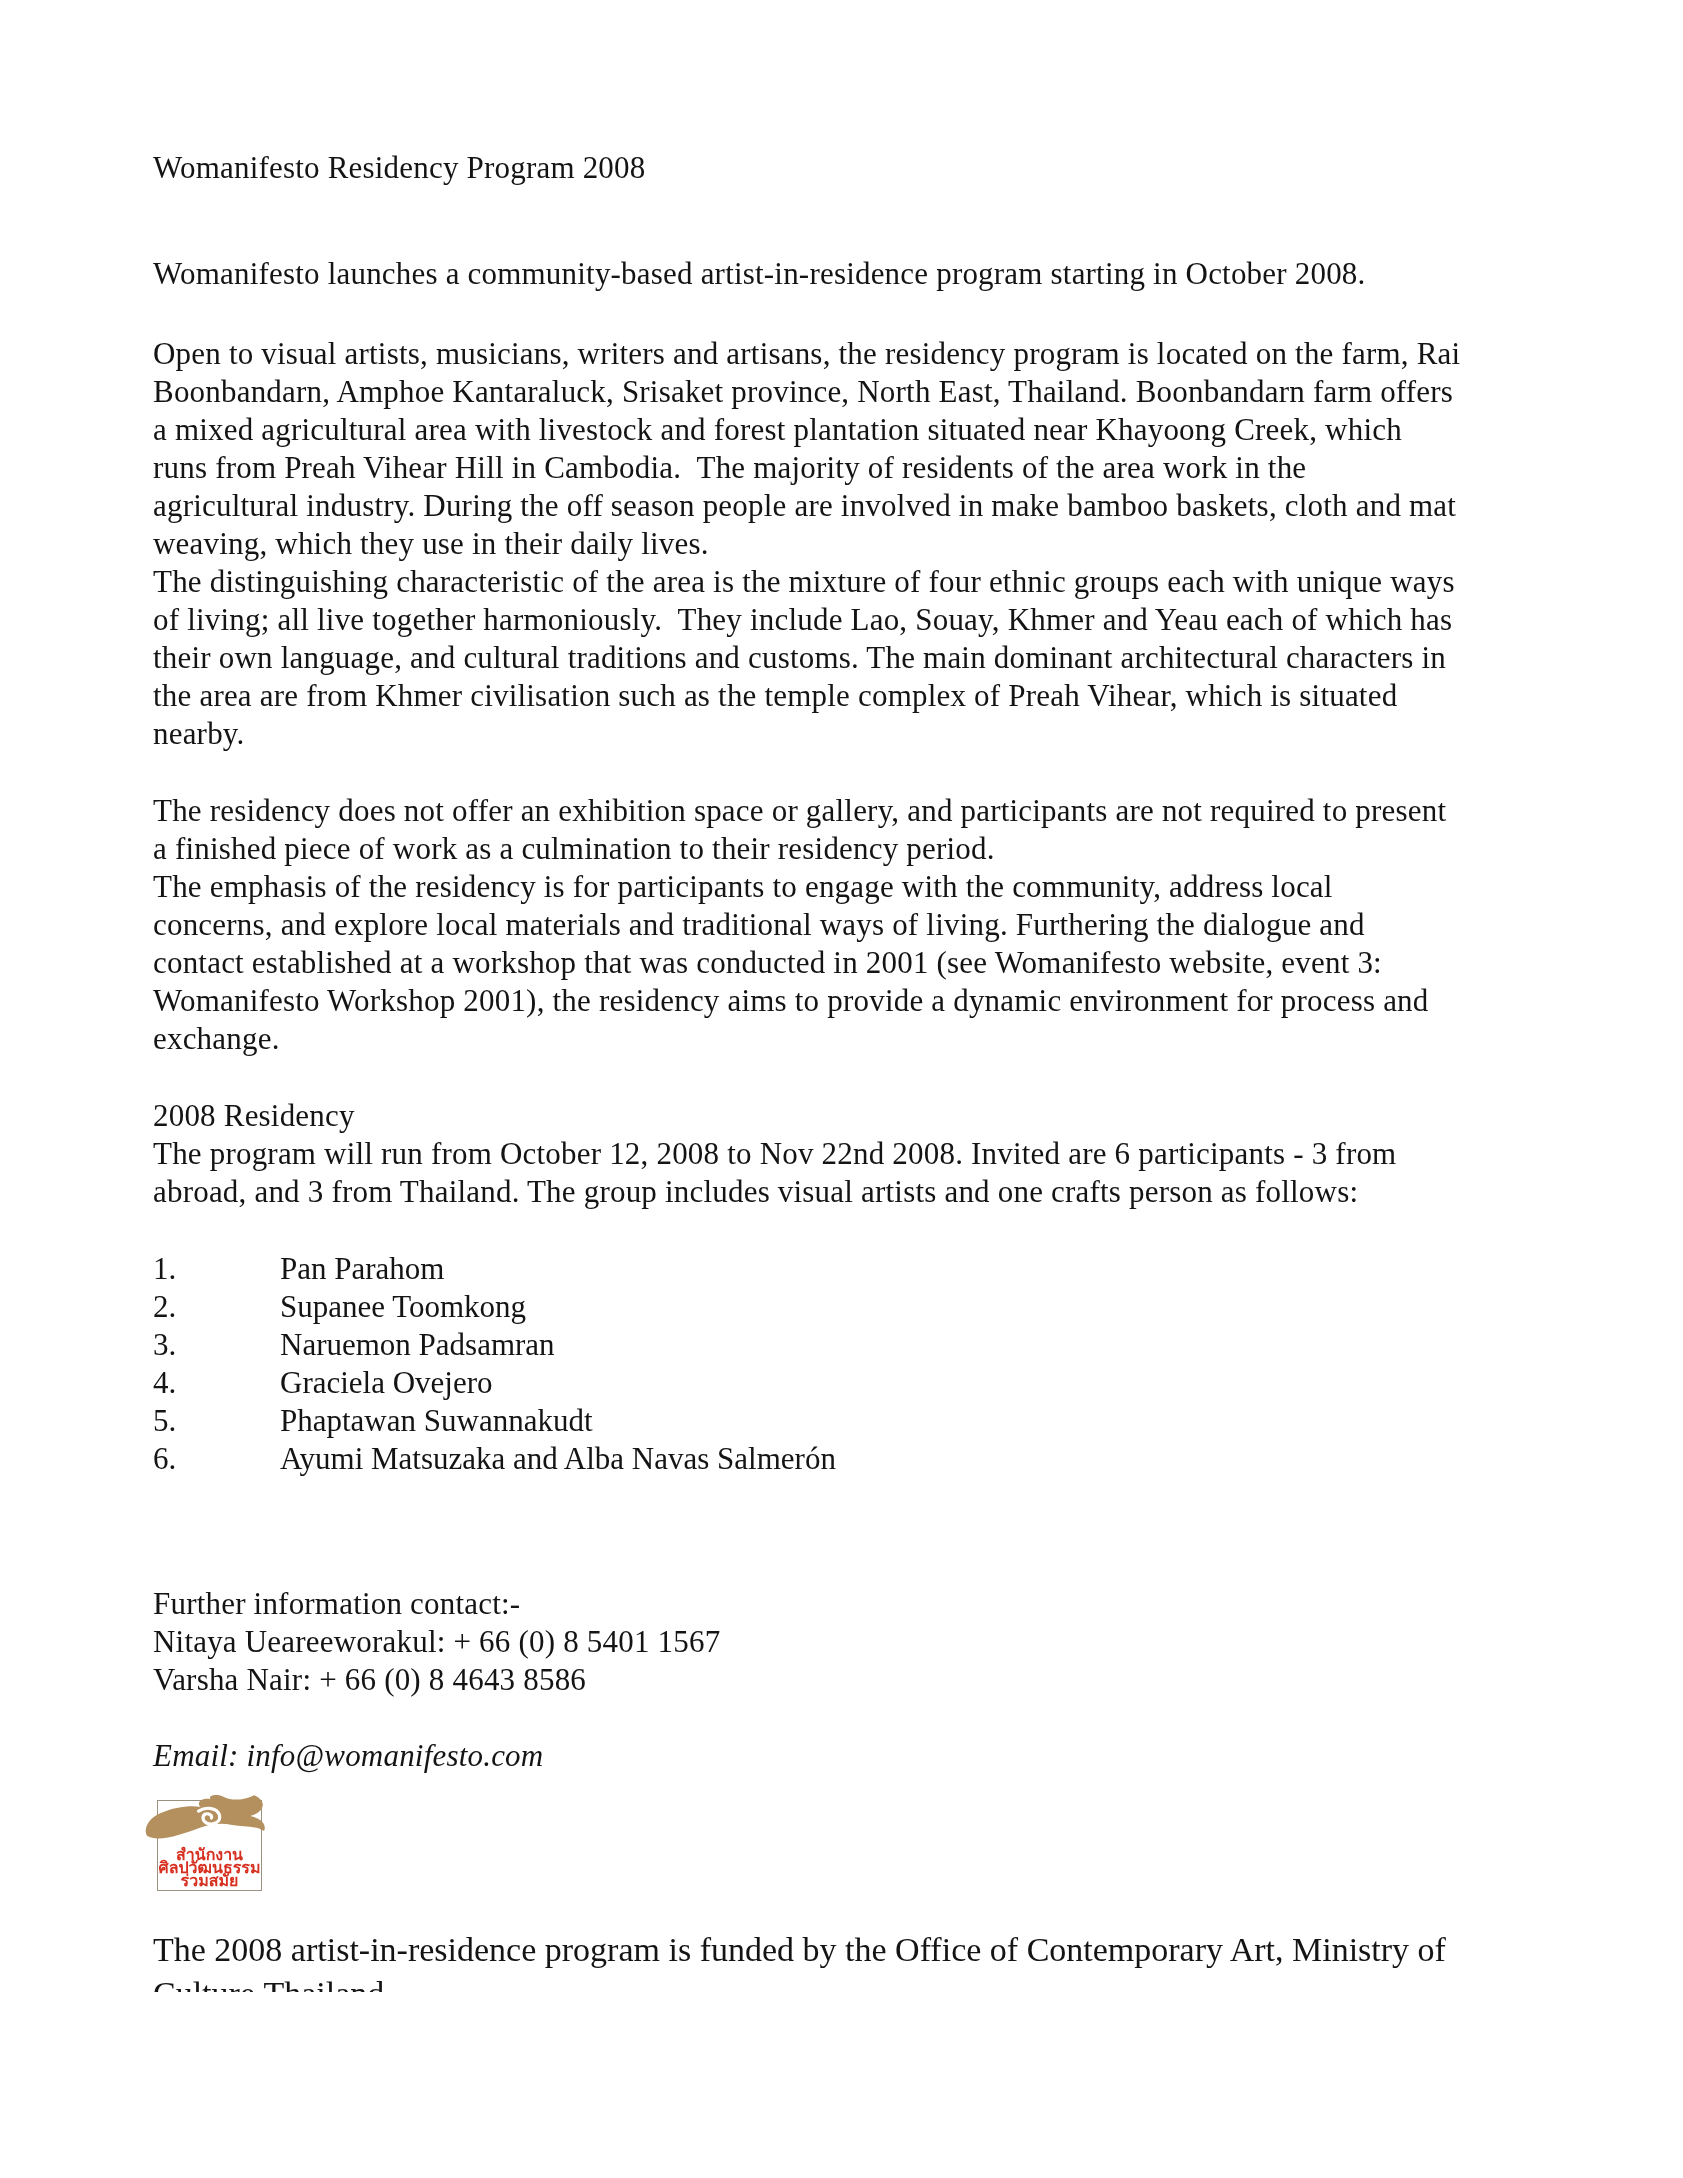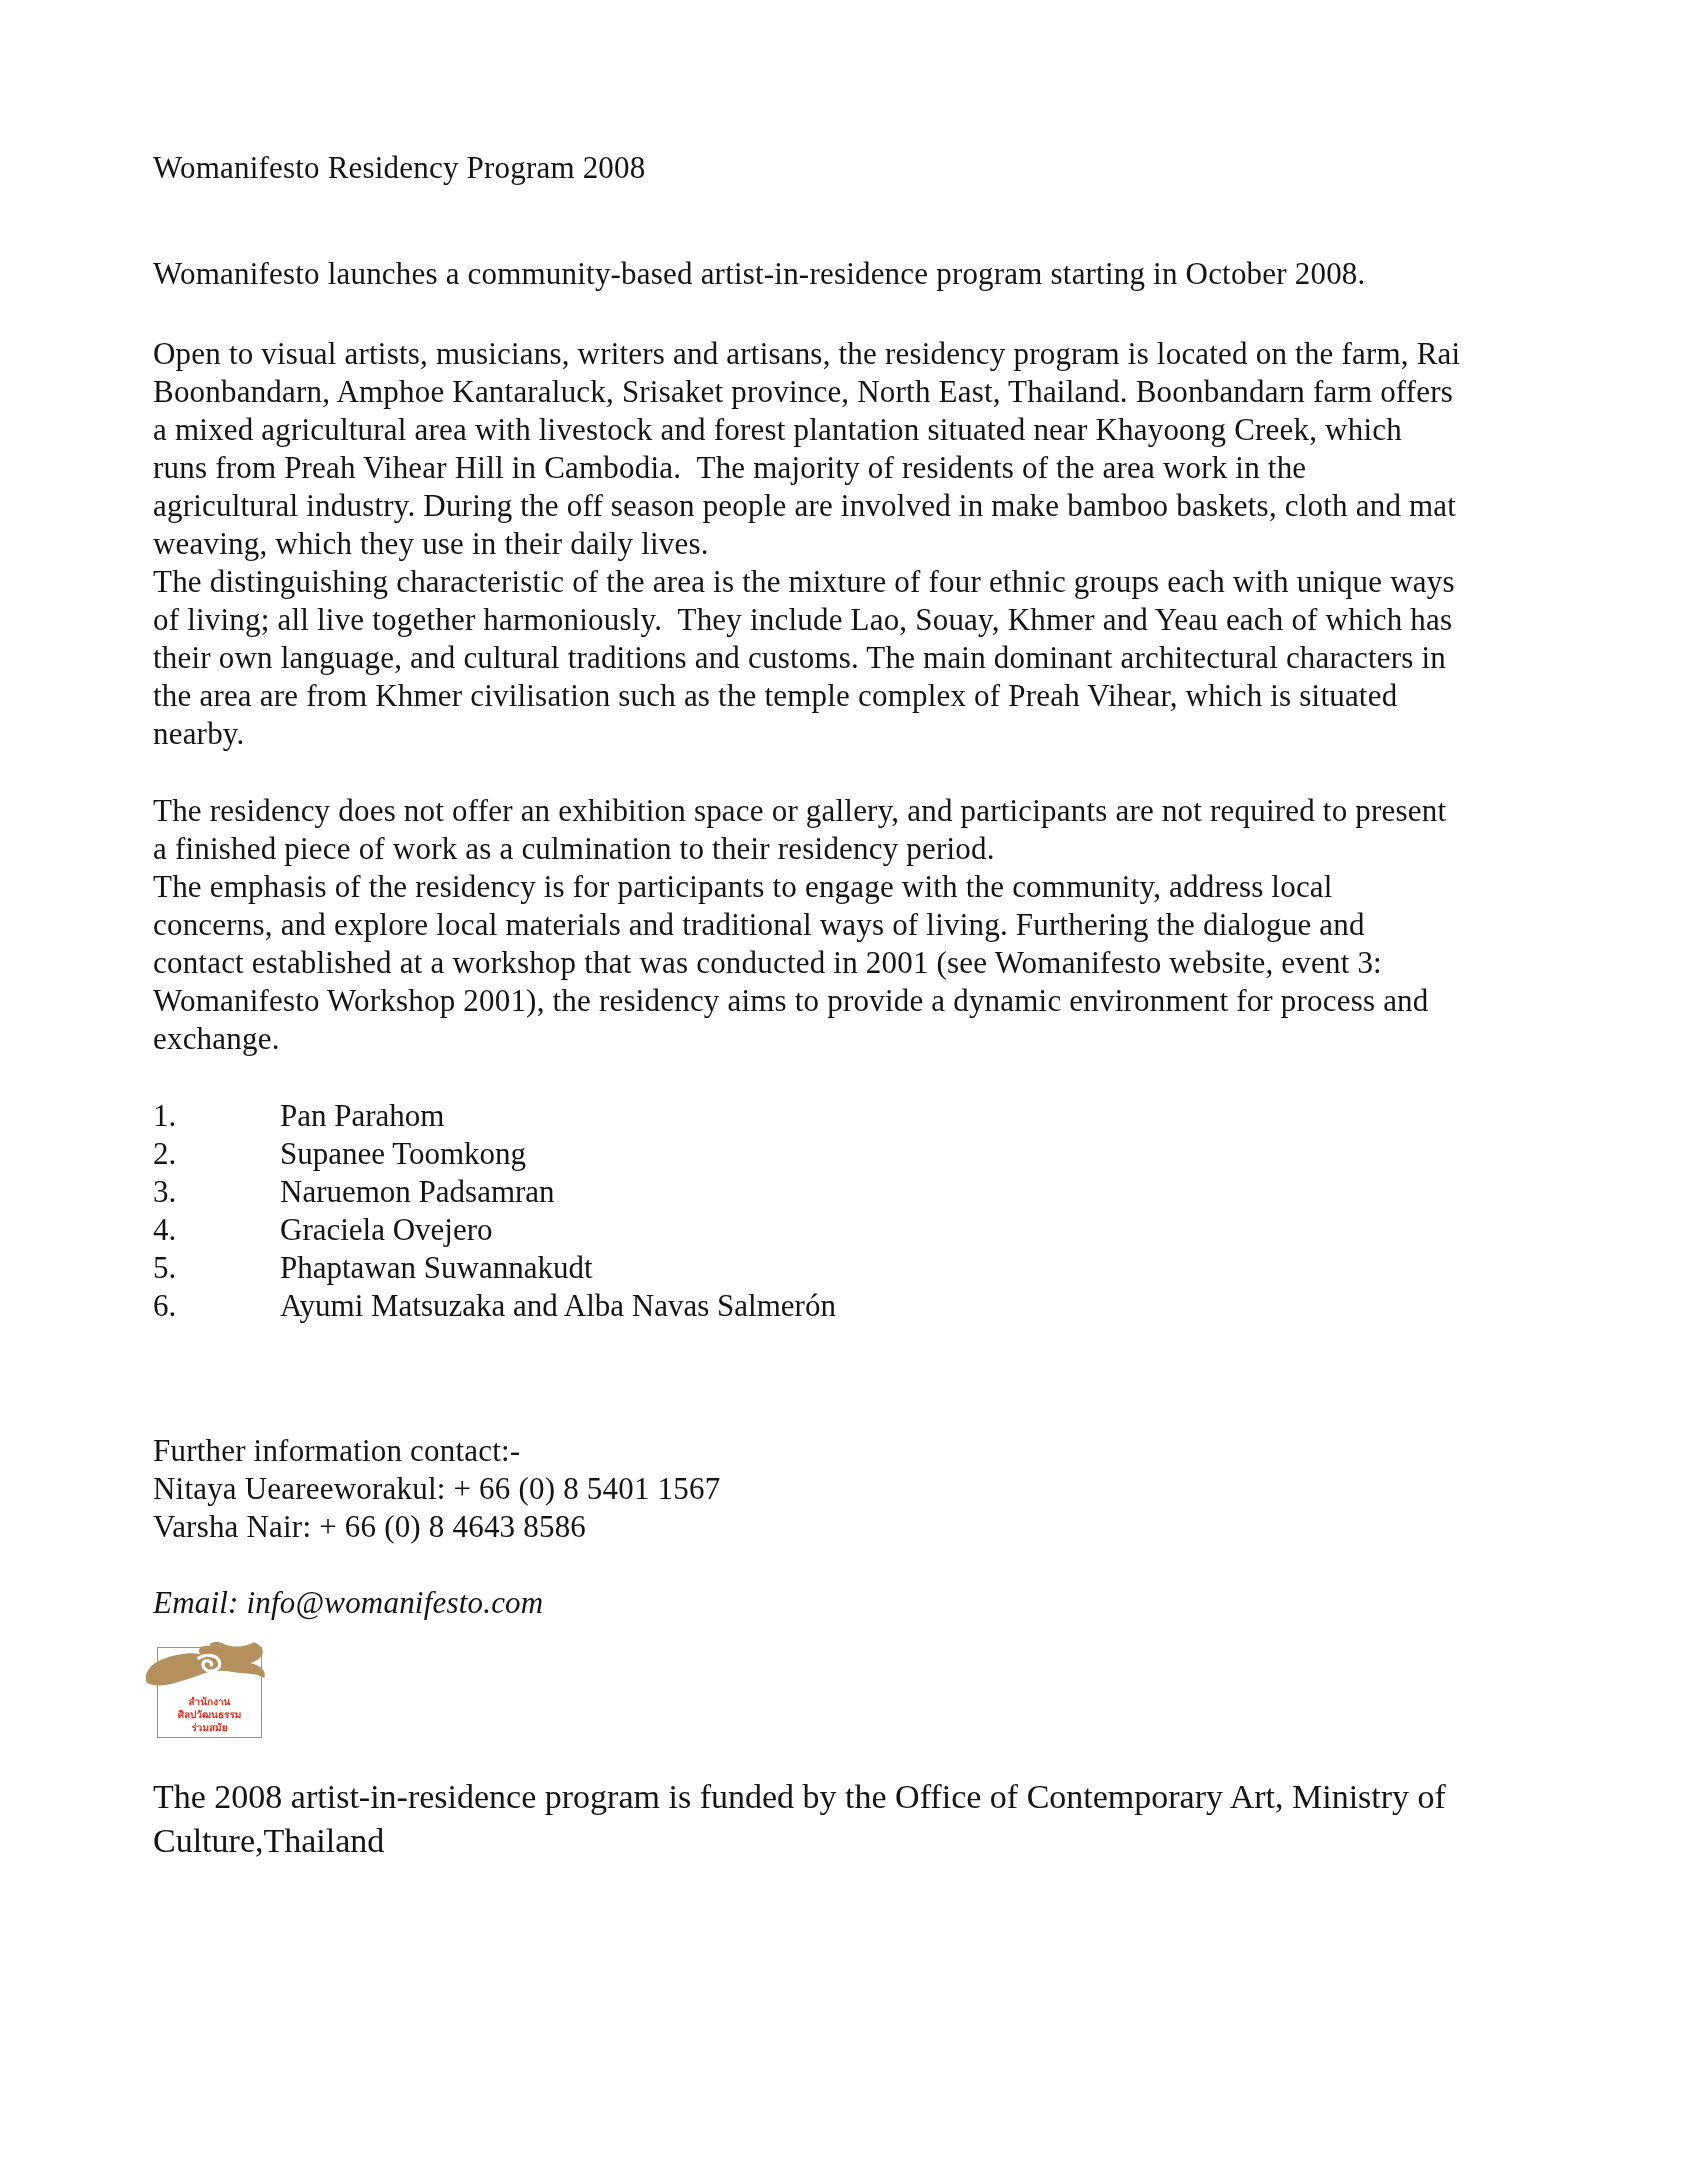--- a/index.html
+++ b/index.html
@@ -50,21 +50,21 @@
     left: -17px;
     width: 133px;
     height: 48px;
   }
   .logo-thai {
     position: absolute;
     bottom: 3px;
     left: 0; right: 0;
     text-align: center;
     font-family: "DejaVu Sans", sans-serif;
-    font-size: 10px;
+    font-size: 16px;
     line-height: 13px;
     font-weight: bold;
     color: #d62f1f;
     white-space: pre;
   }
   .footer {
     margin-top: 37px;
     font-size: 34px;
     line-height: 44px;
     white-space: pre;
@@ -92,20 +92,23 @@
 nearby.</div>
 
   <div class="txt para-emph">The residency does not offer an exhibition space or gallery, and participants are not required to present
 a finished piece of work as a culmination to their residency period.
 The emphasis of the residency is for participants to engage with the community, address local
 concerns, and explore local materials and traditional ways of living. Furthering the dialogue and
 contact established at a workshop that was conducted in 2001 (see Womanifesto website, event 3:
 Womanifesto Workshop 2001), the residency aims to provide a dynamic environment for process and
 exchange.</div>
 
+  <div class="txt residency">2008 Residency
+The program will run from October 12, 2008 to Nov 22nd 2008. Invited are 6 participants - 3 from
+abroad, and 3 from Thailand. The group includes visual artists and one crafts person as follows:</div>
 
   <div class="plist">
     <div class="row"><span class="num">1.</span><span>Pan Parahom</span></div>
     <div class="row"><span class="num">2.</span><span>Supanee Toomkong</span></div>
     <div class="row"><span class="num">3.</span><span>Naruemon Padsamran</span></div>
     <div class="row"><span class="num">4.</span><span>Graciela Ovejero</span></div>
     <div class="row"><span class="num">5.</span><span>Phaptawan Suwannakudt</span></div>
     <div class="row"><span class="num">6.</span><span>Ayumi Matsuzaka and Alba Navas Salmerón</span></div>
   </div>
 

